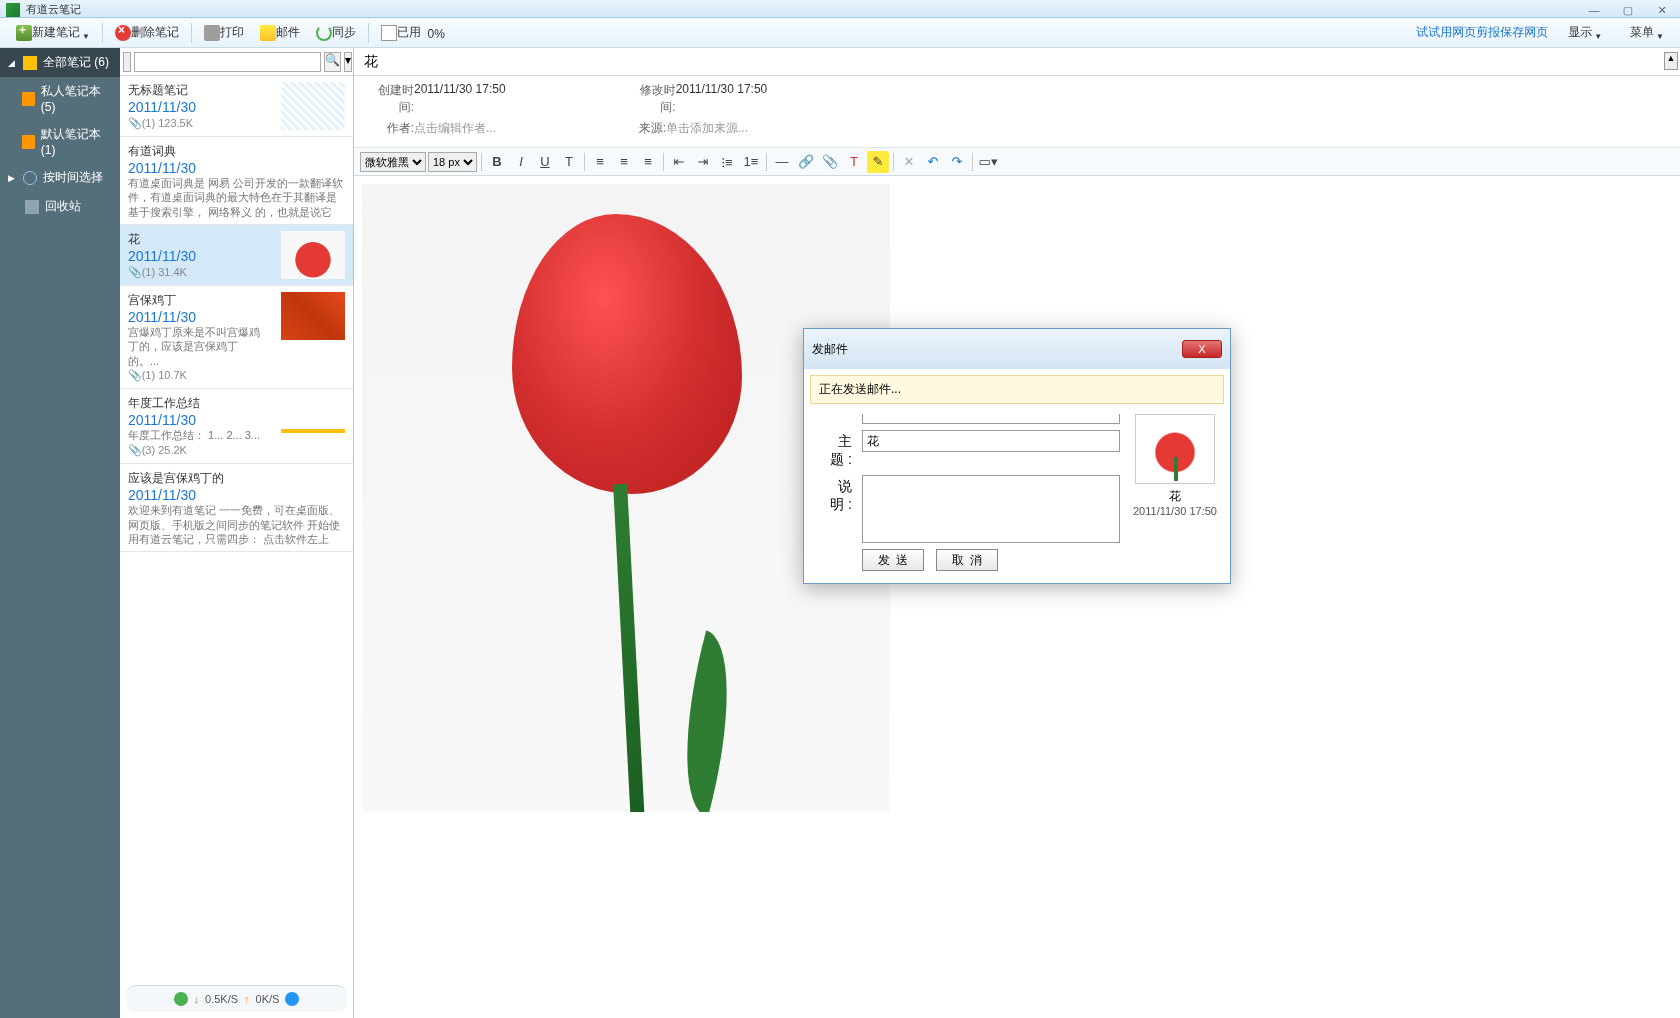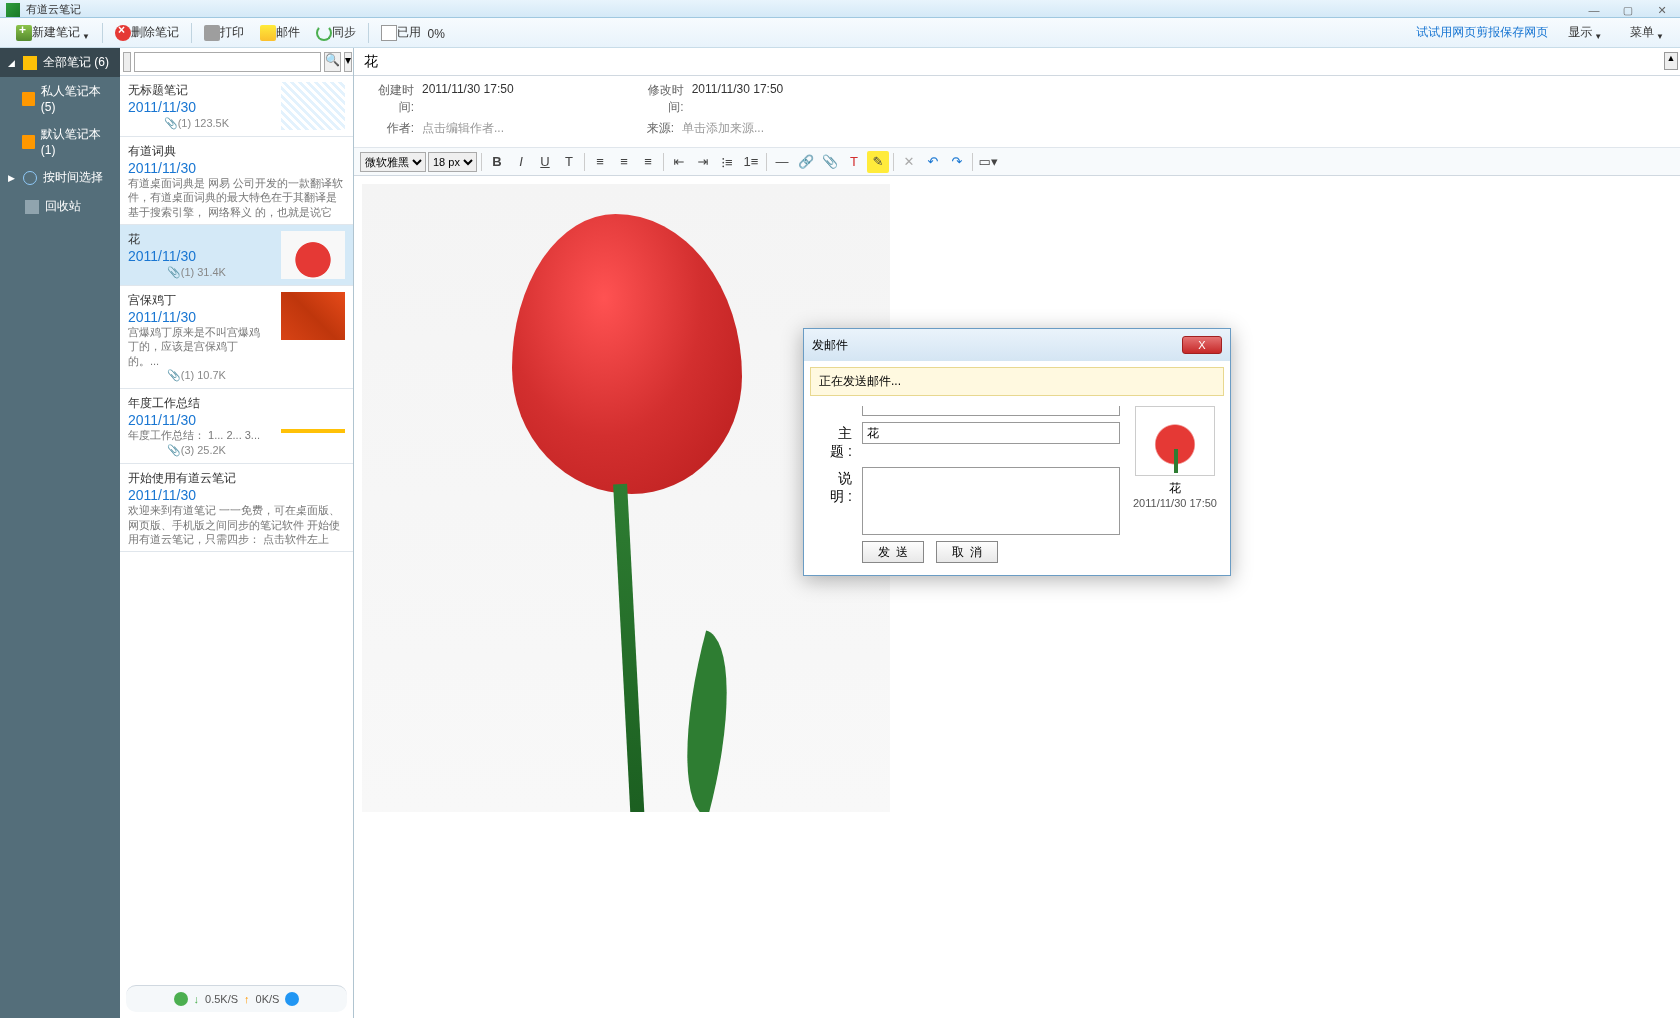--- a/index.html
+++ b/index.html
@@ -51,57 +51,57 @@
 .nl-view span { height: 2px; background: #666; }
 .nl-search { flex: 1; height: 20px; border: 1px solid #aaa; padding: 0 4px; }
 .nl-sbtn { width: 20px; height: 20px; border: 1px solid #aaa; background: #f0f0f0; cursor: pointer; text-align: center; }
 .nl-items { flex: 1; overflow-y: auto; }
 .nl-item { padding: 6px 8px; border-bottom: 1px solid #e0e6ec; cursor: pointer; display: flex; gap: 16px; }
 .nl-item.sel { background: #d4e9f7; }
 .nl-text { flex: 1; min-width: 0; }
 .nl-title { color: #333; font-size: 12px; }
 .nl-date { color: #1976d2; font-size: 14px; }
 .nl-preview { color: #777; font-size: 11px; line-height: 1.3; max-height: 42px; overflow: hidden; }
-.nl-meta { color: #888; font-size: 11px; margin-top: 2px; text-align: center; }
+.nl-meta { color: #888; font-size: 11px; margin-top: 2px; }
 .nl-thumb { width: 64px; height: 48px; background: #eee; flex-shrink: 0; }
 .th-map { background: linear-gradient(45deg,#e3f2fd 25%,#fff 25%,#fff 50%,#e3f2fd 50%,#e3f2fd 75%,#fff 75%); background-size: 8px 8px; }
 .th-flower { background: radial-gradient(circle at 50% 60%,#e53935 40%,#f8f8f8 42%); }
 .th-food { background: linear-gradient(45deg,#d84315,#bf360c,#e64a19); }
 .th-chart { background: linear-gradient(#fff 70%,#ffc107 70%,#ffc107 80%,#fff 80%); }
 .nl-status { padding: 6px; border-top: 1px solid #d0d8e0; display: flex; align-items: center; gap: 6px; font-size: 11px; color: #555; justify-content: center; margin-top: auto; background: #f5f8fa; border-radius: 10px; margin: 6px; }
 .st-ico { width: 14px; height: 14px; border-radius: 50%; background: #4caf50; }
 .arrow-dn { color: #4caf50; }
 .arrow-up { color: #ff9800; }
 .ie-ico { width: 14px; height: 14px; border-radius: 50%; background: #2196f3; }
 
 
 .editor { flex: 1; display: flex; flex-direction: column; background: #fff; position: relative; }
 .ed-title { height: 28px; border-bottom: 1px solid #d0d8e0; padding: 4px 10px; font-size: 14px; display: flex; align-items: center; }
 .ed-title input { border: none; font-size: 14px; width: 100%; outline: none; }
 .ed-scroll { position: absolute; right: 2px; top: 4px; width: 14px; height: 18px; border: 1px solid #999; background: #eee; font-size: 9px; text-align: center; cursor: pointer; }
 .ed-meta { padding: 6px 10px; border-bottom: 1px solid #e0e6ec; font-size: 12px; color: #555; }
 .ed-meta-row { display: flex; gap: 40px; margin-bottom: 4px; }
-.ed-meta-item { display: flex; gap: 8px; }
+.ed-meta-item { display: flex; }
 .ed-meta-label { color: #666; width: 50px; text-align: right; }
 .ed-meta-val { color: #333; }
 .ed-meta-val.ph { color: #999; }
 .ed-toolbar { height: 28px; border-bottom: 1px solid #d0d8e0; display: flex; align-items: center; padding: 0 6px; gap: 2px; background: #f7fafc; }
 .et-sel { height: 20px; font-size: 11px; border: 1px solid #aaa; }
 .et-btn { width: 22px; height: 22px; display: flex; align-items: center; justify-content: center; cursor: pointer; font-size: 13px; color: #444; border-radius: 2px; }
 .et-sep { width: 1px; height: 18px; background: #ccc; margin: 0 2px; }
 .ed-content { flex: 1; padding: 8px; overflow: auto; position: relative; }
 .flower-img { width: 528px; height: 628px; background: linear-gradient(#f4f4f4,#f8f8f8); position: relative; overflow: hidden; }
 .tulip-head { position: absolute; top: 30px; left: 150px; width: 230px; height: 280px; background: radial-gradient(ellipse at 40% 30%,#ff5252,#d32f2f,#b71c1c); border-radius: 45% 55% 48% 52% / 55% 58% 42% 45%; }
 .tulip-stem { position: absolute; top: 300px; left: 260px; width: 14px; height: 340px; background: linear-gradient(#2e7d32,#1b5e20); transform: rotate(-3deg); }
 .tulip-leaf { position: absolute; top: 450px; left: 320px; width: 50px; height: 180px; background: #2e7d32; border-radius: 0 100% 0 100%; transform: rotate(15deg); }
 
 
 .dialog-overlay { position: absolute; top: 0; left: 0; right: 0; bottom: 0; display: flex; align-items: flex-start; justify-content: center; padding-top: 280px; }
 .dialog { width: 428px; background: #fff; border: 1px solid #6a9cc4; box-shadow: 0 4px 20px rgba(0,0,0,0.3); }
-.dlg-title { height: 32px; background: linear-gradient(#eaf3fb,#d4e5f3); display: flex; align-items: center; padding: 0 8px; font-size: 12px; }
+.dlg-title { height: 40px; background: linear-gradient(#eaf3fb,#d4e5f3); display: flex; align-items: center; padding: 0 8px; font-size: 12px; }
 .dlg-title-text { flex: 1; }
 .dlg-close { width: 40px; height: 18px; background: linear-gradient(#e57373,#c62828); border-radius: 3px; color: #fff; text-align: center; font-size: 11px; cursor: pointer; line-height: 16px; border: 1px solid #a02020; }
 .dlg-status { background: #fff9e0; border: 1px solid #e8d890; padding: 5px 8px; margin: 6px; font-size: 12px; }
 .dlg-body { padding: 4px 10px 12px; display: flex; gap: 10px; }
 .dlg-form { flex: 1; }
 .dlg-row { display: flex; align-items: flex-start; gap: 6px; margin-bottom: 6px; }
 .dlg-label { width: 42px; text-align: right; font-size: 14px; padding-top: 3px; letter-spacing: 4px; }
 .dlg-input { flex: 1; height: 22px; border: 1px solid #999; padding: 0 4px; font-size: 12px; }
 .dlg-textarea { flex: 1; height: 68px; border: 1px solid #999; padding: 4px; font-size: 12px; resize: none; }
 .dlg-input.stub { height: 10px; border-top: none; }
@@ -246,21 +246,21 @@
           <div class="nl-text">
             <div class="nl-title">年度工作总结</div>
             <div class="nl-date">2011/11/30</div>
             <div class="nl-preview">年度工作总结： 1... 2... 3...</div>
             <div class="nl-meta">📎(3) 25.2K</div>
           </div>
           <div class="nl-thumb th-chart"></div>
         </div>
         <div class="nl-item">
           <div class="nl-text">
-            <div class="nl-title">开始使用有道云笔记</div>
+            <div class="nl-title">应该是宫保鸡丁的</div>
             <div class="nl-date">2011/11/30</div>
             <div class="nl-preview">欢迎来到有道笔记 一一免费，可在桌面版、网页版、手机版之间同步的笔记软件 开始使用有道云笔记，只需四步： 点击软件左上角...</div>
           </div>
         </div>
       </div>
     <div class="nl-status">
       <span class="st-ico"></span>
       <span class="arrow-dn">↓</span>
       <span>0.5K/S</span>
       <span class="arrow-up">↑</span>

